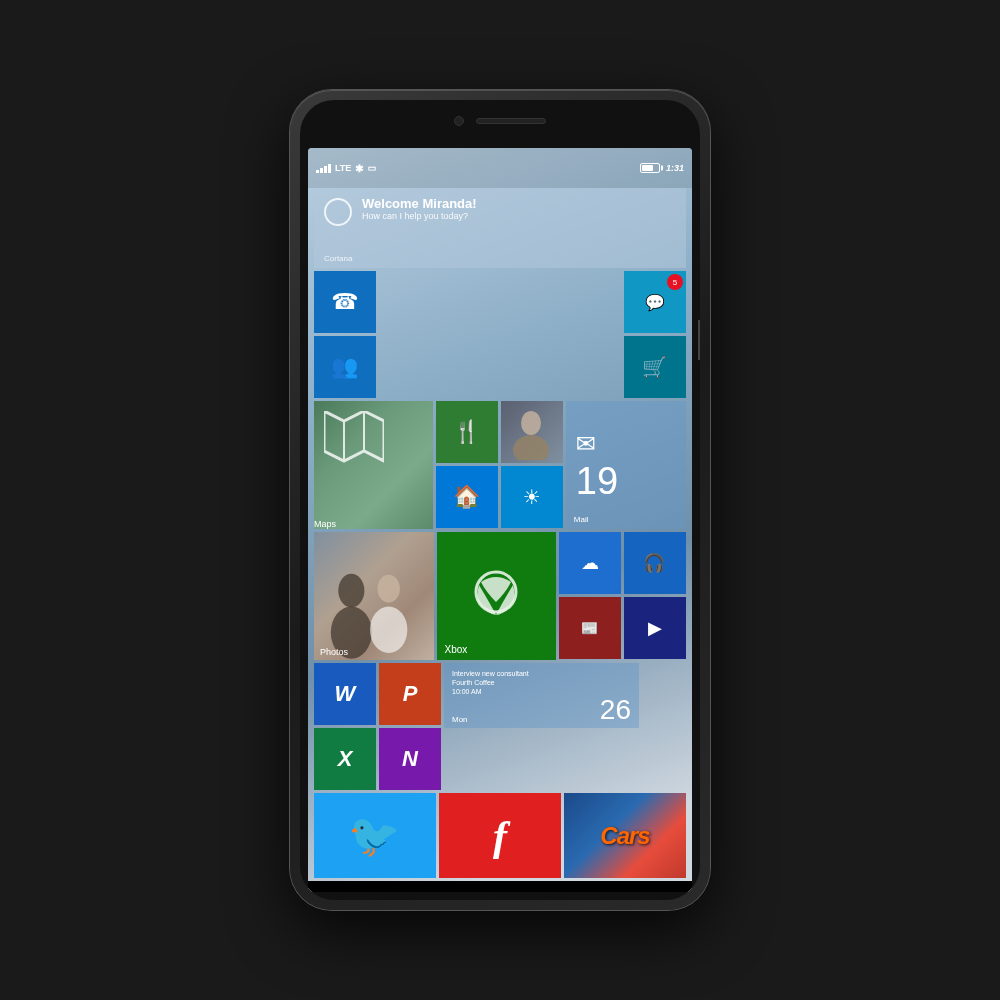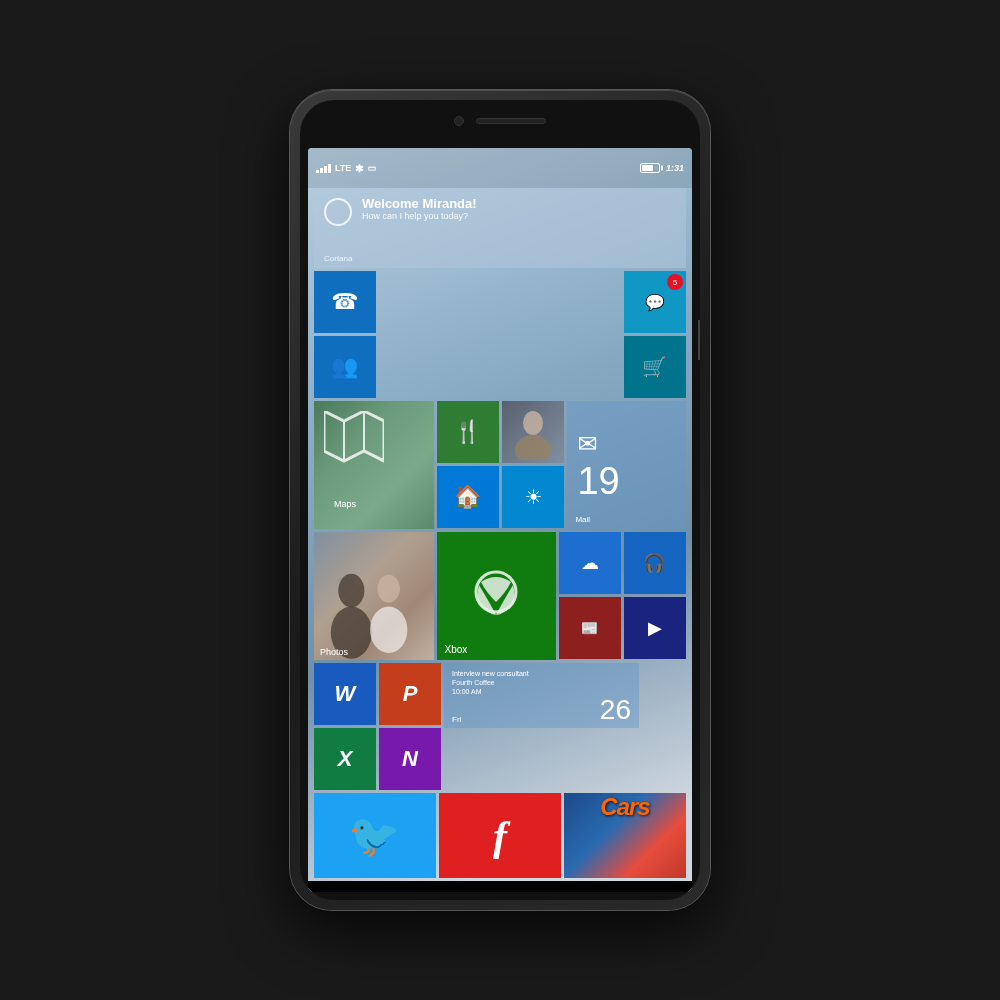--- a/index.html
+++ b/index.html
@@ -286,21 +286,21 @@
     .calendar-num { font-size: 28px; font-weight: 400; line-height: 1; }
 
     
     .cars-tile {
       width: 128px;
       height: 84px;
       background: linear-gradient(135deg, #c0392b, #e74c3c, #f39c12);
       position: relative;
       overflow: hidden;
       display: flex;
-      align-items: flex-start;
+      align-items: center;
       justify-content: center;
     }
     .cars-text {
       font-size: 20px;
       font-weight: 900;
       font-style: italic;
       color: #ff4444;
       text-shadow: 2px 2px 4px rgba(0,0,0,0.5);
       font-family: Impact, Arial Black, sans-serif;
       letter-spacing: -1px;
@@ -482,21 +482,21 @@
               <div class="badge">5</div>
             </div>
             <div class="tile tile-sm store-tile">
               <span class="tile-icon" style="font-size:20px;">🛒</span>
             </div>
           </div>
         </div>
 
         <div class="tiles-row">
 
-          <div class="maps-tile" style="width:128px;height:128px;display:flex;flex-direction:column;align-items:flex-start;justify-content:flex-end;padding:20px;position:relative;">
+          <div class="maps-tile" style="width:128px;height:128px;display:flex;flex-direction:column;align-items:flex-start;justify-content:flex-end;padding:0;position:relative;">
             <div style="position:absolute;inset:0;background:linear-gradient(135deg,#4a7a5a,#6a9a7a,#7aaa8a,#5a8a6a);"></div>
             <div style="position:absolute;top:10px;left:10px;width:60px;height:60px;opacity:0.8;">
               <svg viewBox="0 0 60 60" width="60" height="60">
                 <polygon points="0,0 20,10 40,0 60,10 60,50 40,40 20,50 0,40" fill="none" stroke="white" stroke-width="3"></polygon>
                 <line x1="20" y1="10" x2="20" y2="50" stroke="white" stroke-width="2"></line>
                 <line x1="40" y1="0" x2="40" y2="40" stroke="white" stroke-width="2"></line>
               </svg>
             </div>
             <span style="position:relative;z-index:1;color:white;font-size:9px;">Maps</span>
           </div>
@@ -590,21 +590,21 @@
             </div>
           </div>
 
           <div class="calendar-tile" style="width:195px;height:65px;">
             <div class="calendar-event">
               <div>Interview new consultant</div>
               <div>Fourth Coffee</div>
               <div>10:00 AM</div>
             </div>
             <div class="calendar-date">
-              <span class="calendar-day">Fri</span>
+              <span class="calendar-day">Mon</span>
               <span class="calendar-num">26</span>
             </div>
             <div style="position:absolute;bottom:4px;left:8px;font-size:8px;color:rgba(255,255,255,0.8);">Calendar</div>
           </div>
         </div>
 
         <div class="tiles-row" style="margin-top:3px;">
 
           <div class="tile tile-twitter" style="width:128px;height:85px;display:flex;align-items:center;justify-content:center;">
             <span style="font-size:42px;color:white;">🐦</span>

